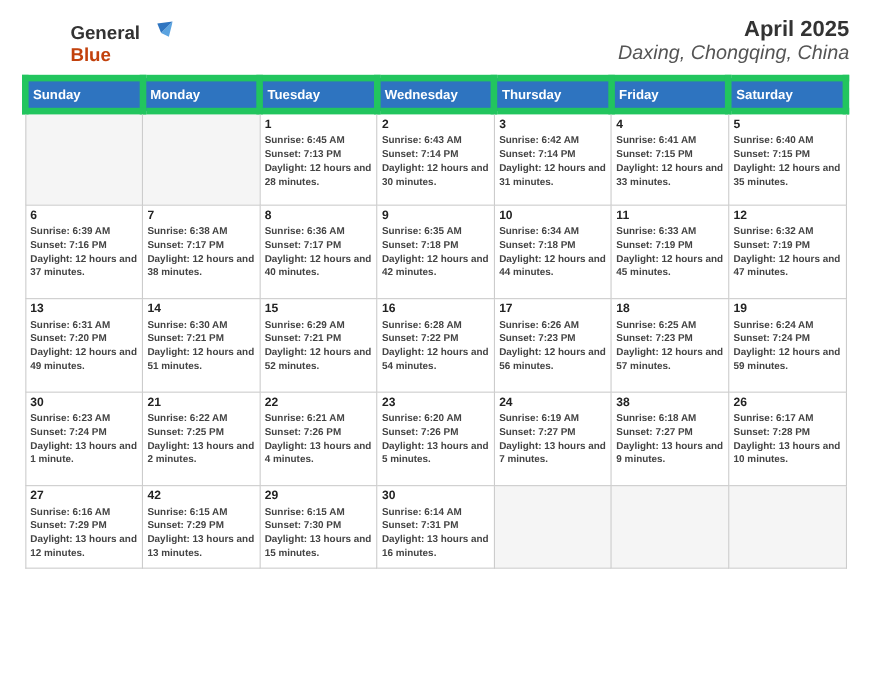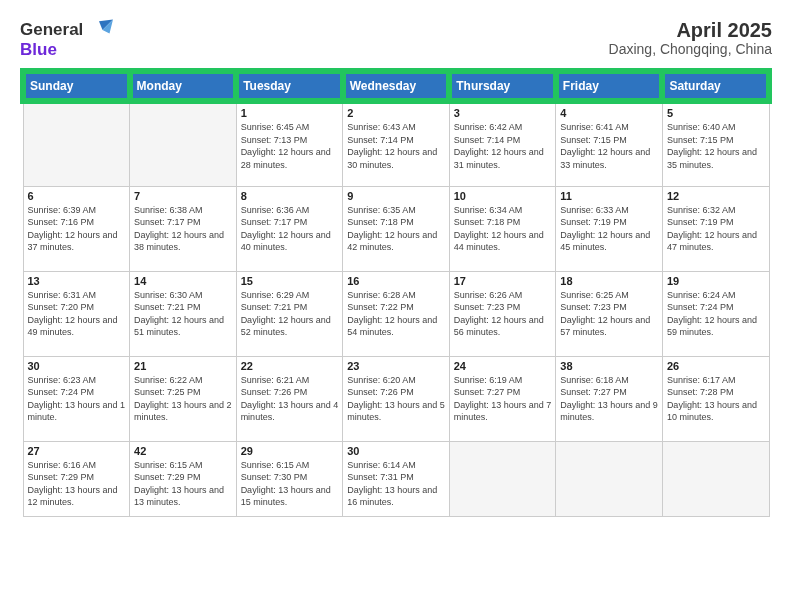--- a/index.html
+++ b/index.html
@@ -12,22 +12,23 @@
     }
     .page {
       width: 792px;
       height: 612px;
       background: #fff;
       padding: 16px 20px 10px 20px;
     }
     .header {
       display: flex;
       justify-content: space-between;
-      align-items: center;
+      align-items: flex-start;
       margin-bottom: 8px;
+      margin-left: 44px;
     }
     .logo {
       display: flex;
       align-items: center;
     }
     .logo-general { color: #333; }
     .logo-blue { color: #1a6bbf; }
     .logo-icon {
       width: 28px;
       height: 28px;
@@ -36,22 +37,23 @@
     .title-block {
       text-align: right;
     }
     .month-title {
       font-size: 20px;
       font-weight: bold;
       color: #333;
       line-height: 1.1;
     }
     .subtitle {
-      font-size: 14px;
+      font-size: 18px;
       color: #555;
+      font-style: italic;
     }
     .calendar {
       width: 100%;
       border-collapse: collapse;
       border: 1px solid #bbb;
     }
     .calendar th {
       background: #2e74c0;
       color: #fff;
       font-size: 12px;
@@ -78,40 +80,41 @@
       font-size: 11px;
       font-weight: bold;
       color: #222;
       display: block;
       margin-bottom: 2px;
     }
     .day-info {
       font-size: 9px;
       color: #444;
       line-height: 1.4;
+      font-weight: bold;
     }
     tr:last-child td {
       height: 75px;
     }
   </style>
 </head>
 <body>
 
 <div class="page">
   <div class="header">
     <div class="logo">
       <div>
         <div style="display:flex;align-items:center;">
           <span class="logo-general" style="font-size:17px;font-weight:bold;color:#333;">General</span>
           <svg class="logo-icon" viewBox="0 0 32 28" width="32" height="24">
             <polygon points="16,4 32,2 20,14" fill="#2e74c0"></polygon>
             <polygon points="20,14 32,2 28,18" fill="#5ba3e0"></polygon>
           </svg>
         </div>
-        <span class="logo-blue" style="font-size:17px;font-weight:bold;color:#6d28d9;display:block;margin-top:-4px;">Blue</span>
+        <span class="logo-blue" style="font-size:17px;font-weight:bold;color:#c2410c;display:block;margin-top:-4px;">Blue</span>
       </div>
     </div>
     <div class="title-block">
       <div class="month-title">April 2025</div>
       <div class="subtitle">Daxing, Chongqing, China</div>
     </div>
   </div>
 
   <table class="calendar">
     <thead>

